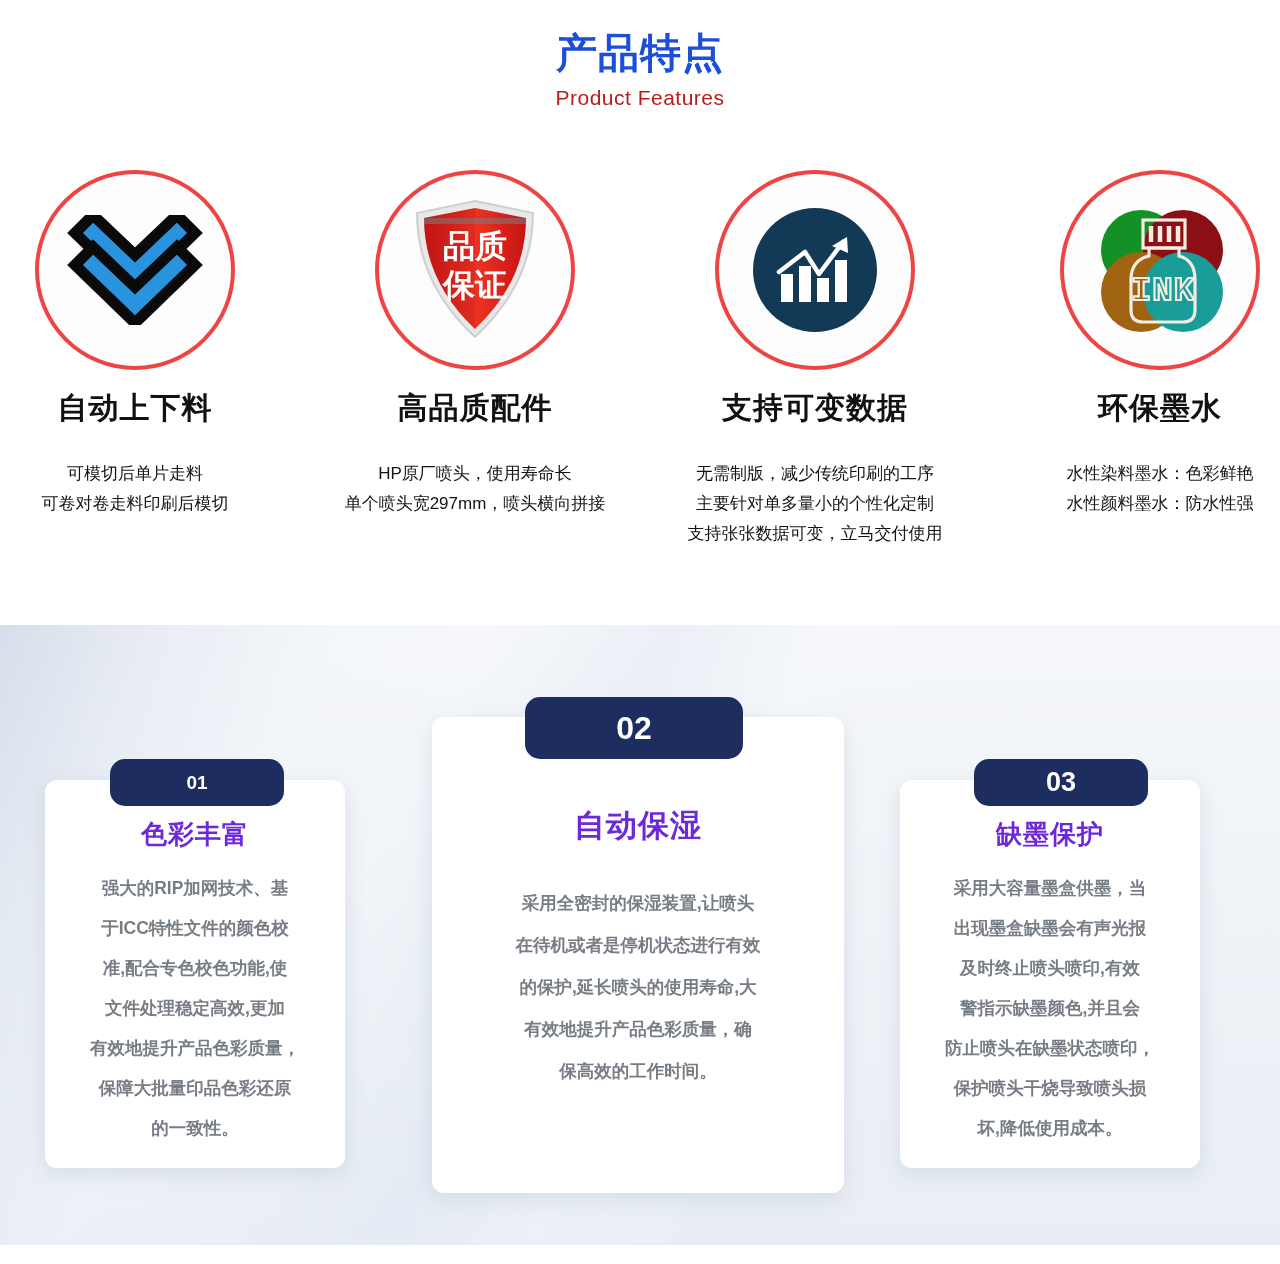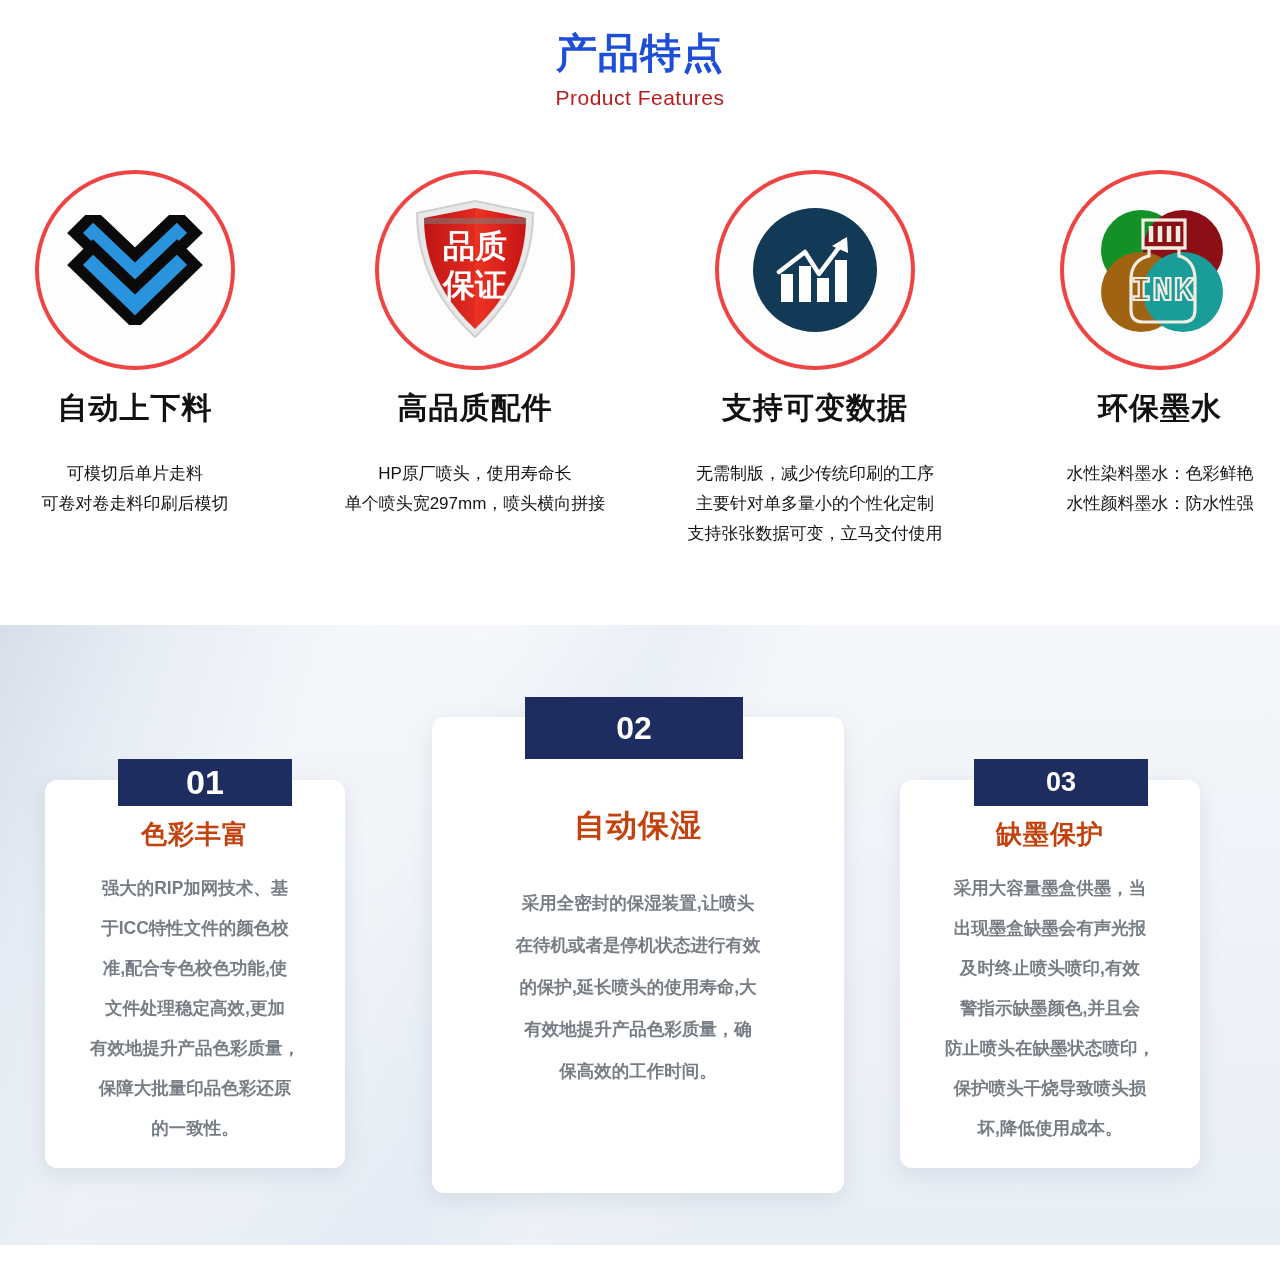--- a/index.html
+++ b/index.html
@@ -110,32 +110,32 @@
   .card-1 { left: 45px;  top: 780px; width: 300px; height: 388px; }
   .card-2 { left: 432px; top: 717px; width: 412px; height: 476px; }
   .card-3 { left: 900px; top: 780px; width: 300px; height: 388px; }
 
   .num-badge {
     position: absolute;
     background: #1e2d60;
     color: #ffffff;
     font-weight: bold;
     text-align: center;
-    border-radius: 0;
-  }
-  .badge-1 { left: 118px; top: 759px; width: 174px; height: 47px;
-             font-size: 34px; line-height: 47px; }
+    border-radius: 15px;
+  }
+  .badge-1 { left: 110px; top: 759px; width: 174px; height: 47px;
+             font-size: 19px; line-height: 47px; }
   .badge-2 { left: 525px; top: 697px; width: 218px; height: 62px;
              font-size: 32px; line-height: 62px; }
   .badge-3 { left: 974px; top: 759px; width: 174px; height: 47px;
              font-size: 27px; line-height: 47px; }
 
   .card-title {
     position: absolute; width: 100%;
-    font-size: 26px; font-weight: bold; color: #c2410c;
+    font-size: 26px; font-weight: bold; color: #6d28d9;
     letter-spacing: 1px;
   }
   .card-1 .card-title { top: 37px; }
   .card-3 .card-title { top: 37px; }
   .card-2 .card-title { top: 88px; font-size: 31px; }
 
   .card-body {
     position: absolute; width: 100%;
     font-size: 17.5px; color: #777d85; line-height: 40px;
     font-weight: bold;

